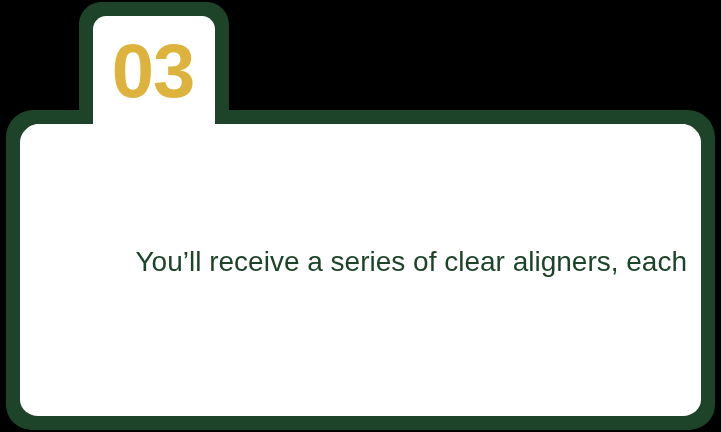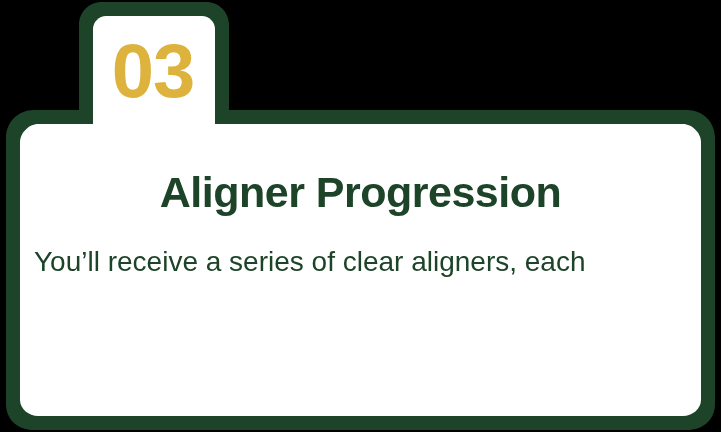--- a/index.html
+++ b/index.html
@@ -60,21 +60,21 @@
     letter-spacing: -0.5px;
     color: #1D4428;
     white-space: nowrap;
   }
 
   .card-body {
     position: absolute;
     left: 34px;
     top: 243px;
     width: 653px;
-    text-align: left;
+    text-align: right;
     font-family: "Liberation Sans", sans-serif;
     font-weight: normal;
     font-size: 28px;
     line-height: 37.5px;
     letter-spacing: 0px;
     color: #1D4428;
   }
   .card-body .line {
     display: block;
     white-space: nowrap;
@@ -126,19 +126,18 @@
             L 38,416
             C 29,416 20,409 20,400
             L 20,142
             C 20,133 29,124 38,124
             Z
           "></path>
   </svg>
 
   <div class="step-number">03</div>
 
-  <div class="card-title">Aligner Progression</div>
 
   <div class="card-body">
     <span class="line">You’ll receive a series of clear aligners, each</span>
   </div>
 
 </div>
 
 </body></html>

